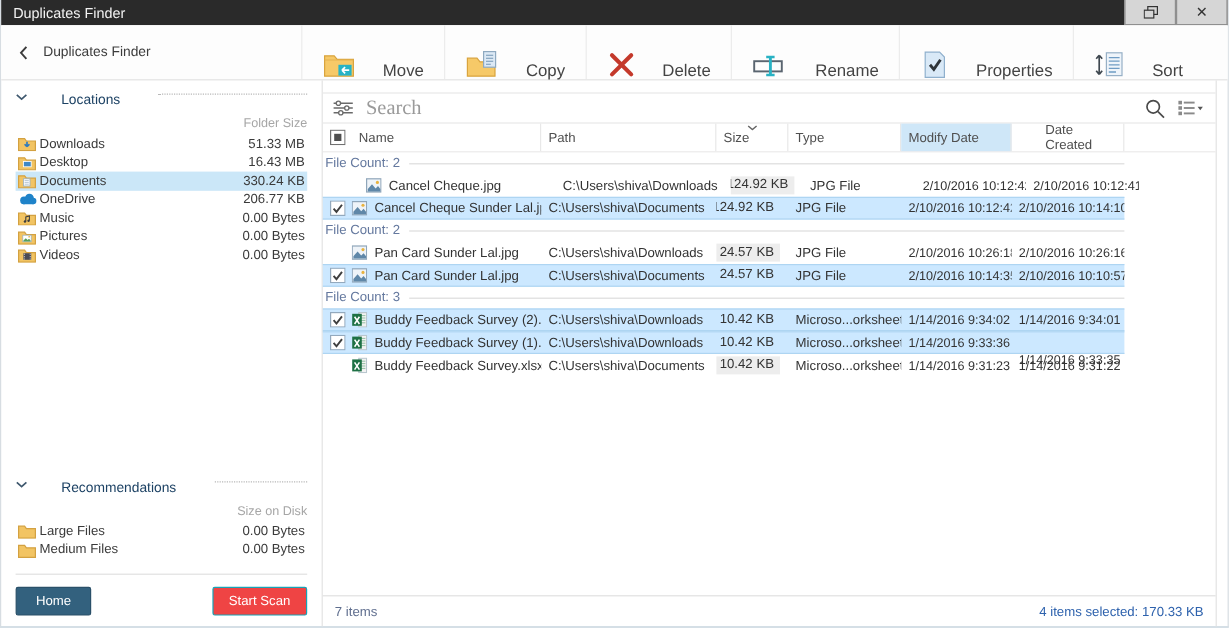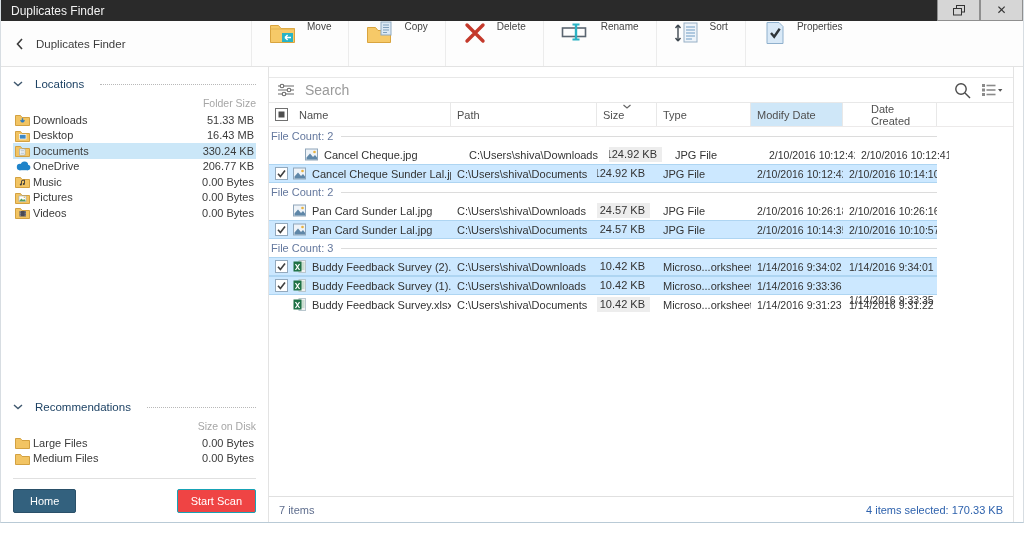--- a/index.html
+++ b/index.html
@@ -14,50 +14,50 @@
   .win-controls{margin-left:auto;display:flex;height:100%}
   .win-btn{width:43px;height:100%;background:#d6d6d6;border:1px solid #8f8f8f;border-top:none;
     display:flex;align-items:center;justify-content:center;cursor:pointer}
   .close-x{font-size:12px;color:#333;line-height:1}
   
   .toolbar{height:46px;flex:0 0 46px;background:#fdfdfd;border-bottom:1px solid #e3e3e3;
     display:flex;align-items:center}
   .back{display:flex;align-items:center;gap:12px;padding-left:15px;width:250px;flex:0 0 250px;
     font-size:11.5px;color:#3c3c3c;cursor:pointer}
   .tb-buttons{display:flex;align-items:stretch;height:100%;border-left:1px solid #ececec}
-  .tb-btn{display:flex;align-items:flex-start;gap:10px;padding:0 17px;border-right:1px solid #ececec;
-    font-size:10px;color:#444;cursor:pointer}
+  .tb-btn{display:flex;align-items:flex-end;gap:22px;padding:0 17px;border-right:1px solid #ececec;
+    font-size:14px;color:#444;cursor:pointer}
   .tb-btn:last-child{border-right:none}
   .icon{display:inline-flex;align-items:center;justify-content:center;line-height:0}
   
   .content{flex:1;display:flex;min-height:0;padding-right:9px}
   
   .sidebar{width:268px;flex:0 0 268px;border-right:1px solid #e3e3e3;
     padding:11px 12px 9px 12px;display:flex;flex-direction:column}
-  .section-header{display:flex;align-items:center;gap:12px;color:#1d4264;font-size:11.5px;cursor:pointer}
+  .section-header{display:flex;align-items:flex-start;gap:28px;color:#1d4264;font-size:11.5px;cursor:pointer}
   .dotline{flex:1;border-top:1px dotted #b8b8b8;margin-left:4px}
   .col-label{text-align:right;color:#a6a6a6;font-size:10.5px;margin:7px 0 3px}
   .loc-item{display:flex;align-items:center;height:15.5px;padding:0 2px 0 2px;cursor:pointer}
   .loc-item.sel{background:#cbe7f8}
   .loc-item .icon{width:18px;justify-content:flex-start}
   .loc-label{flex:1;font-size:11px;color:#3a3a3a}
   .loc-size{font-size:11px;color:#3a3a3a}
   .flex-spacer{flex:1}
   .side-divider{border-top:1px solid #e0e0e0;margin:12px 0 0 0}
   .side-footer{display:flex;align-items:center;margin-top:10px}
   .home-btn{background:#33617e;border:1px solid #2a5069;color:#fff;font-size:11px;
     padding:5px 16px;border-radius:2px;cursor:pointer;font-family:inherit}
   .scan-btn{background:#ef4444;border:1px solid #17a3b6;color:#fff;font-size:11px;
     padding:5px 13px;border-radius:2px;cursor:pointer;margin-left:auto;font-family:inherit}
   
   .main{flex:1;display:flex;flex-direction:column;border-right:1px solid #e3e3e3;min-width:0}
   .search-row{height:26px;flex:0 0 26px;margin-top:10px;display:flex;align-items:center;gap:10px;
     border-top:1px solid #e8e8e8;border-bottom:1px solid #e8e8e8;padding:0 10px 0 8px}
-  .search-input{flex:1;border:none;outline:none;font-size:14px;color:#333;background:transparent;
-    font-family:Liberation Sans, sans-serif}
+  .search-input{flex:1;border:none;outline:none;font-size:17px;color:#333;background:transparent;
+    font-family:Liberation Serif, serif}
   .search-input::placeholder{color:#9a9a9a}
   .table-header{height:24px;flex:0 0 24px;display:flex;border-bottom:1px solid #eceaea;
     font-size:11px;color:#4f4f4f}
   .th{display:flex;align-items:center;padding-left:6px;border-right:1px solid #e8e8e8;
     position:relative;cursor:pointer}
   .th-check{justify-content:center;padding-left:0;border-right:none}
   .th.hl{background:#cfe7f8}
   .sort-ind{position:absolute;top:1px;left:50%;transform:translateX(-50%)}
   .group-header{height:18px;display:flex;align-items:center;width:668px;padding-left:2px}
   .gh-label{color:#64789e;font-size:11px;white-space:nowrap}
@@ -144,36 +144,36 @@
             <svg width="30" height="22" viewBox="0 0 30 22">
               <rect x="1.5" y="7" width="23" height="8.5" fill="none" stroke="#5a6570" stroke-width="1.6"></rect>
               <path d="M15 3.5 v15" stroke="#29b2c4" stroke-width="2.4" fill="none"></path>
               <path d="M11.5 3.5 h7 M11.5 18.5 h7" stroke="#29b2c4" stroke-width="2" fill="none"></path>
             </svg>
           </span>
           <span class="tb-label">Rename</span>
         </div>
         <div class="tb-btn">
           <span class="icon">
+            <svg width="24" height="24" viewBox="0 0 24 24">
+              <path d="M4 1.5 h12 l4 4 v17 h-16 z" fill="#d9e9f7" stroke="#8fb0cd"></path>
+              <path d="M8 12 l3.2 3.8 l5.5 -8" stroke="#2f353a" stroke-width="2.4" fill="none"></path>
+            </svg>
+          </span>
+          <span class="tb-label">Properties</span>
+        </div>
+        <div class="tb-btn">
+          <span class="icon">
             <svg width="26" height="24" viewBox="0 0 26 24">
               <path d="M4 4 v16 M4 4 l-2.5 3 M4 4 l2.5 3 M4 20 l-2.5 -3 M4 20 l2.5 -3" stroke="#3f4850" stroke-width="1.4" fill="none"></path>
               <rect x="10" y="2" width="13" height="19" fill="#eef4fa" stroke="#97b0c6"></rect>
               <path d="M12 6 h9 M12 9 h9 M12 12 h9 M12 15 h9 M12 18 h6" stroke="#6f9cc4" stroke-width="1.1" fill="none"></path>
             </svg>
           </span>
           <span class="tb-label">Sort</span>
-        </div>
-        <div class="tb-btn">
-          <span class="icon">
-            <svg width="24" height="24" viewBox="0 0 24 24">
-              <path d="M4 1.5 h12 l4 4 v17 h-16 z" fill="#d9e9f7" stroke="#8fb0cd"></path>
-              <path d="M8 12 l3.2 3.8 l5.5 -8" stroke="#2f353a" stroke-width="2.4" fill="none"></path>
-            </svg>
-          </span>
-          <span class="tb-label">Properties</span>
         </div>
       </div>
   </div>
 
   <div class="content">
 
     <div class="sidebar">
       <div class="section-header">
         <span class="icon">
             <svg width="10" height="6" viewBox="0 0 10 6">

